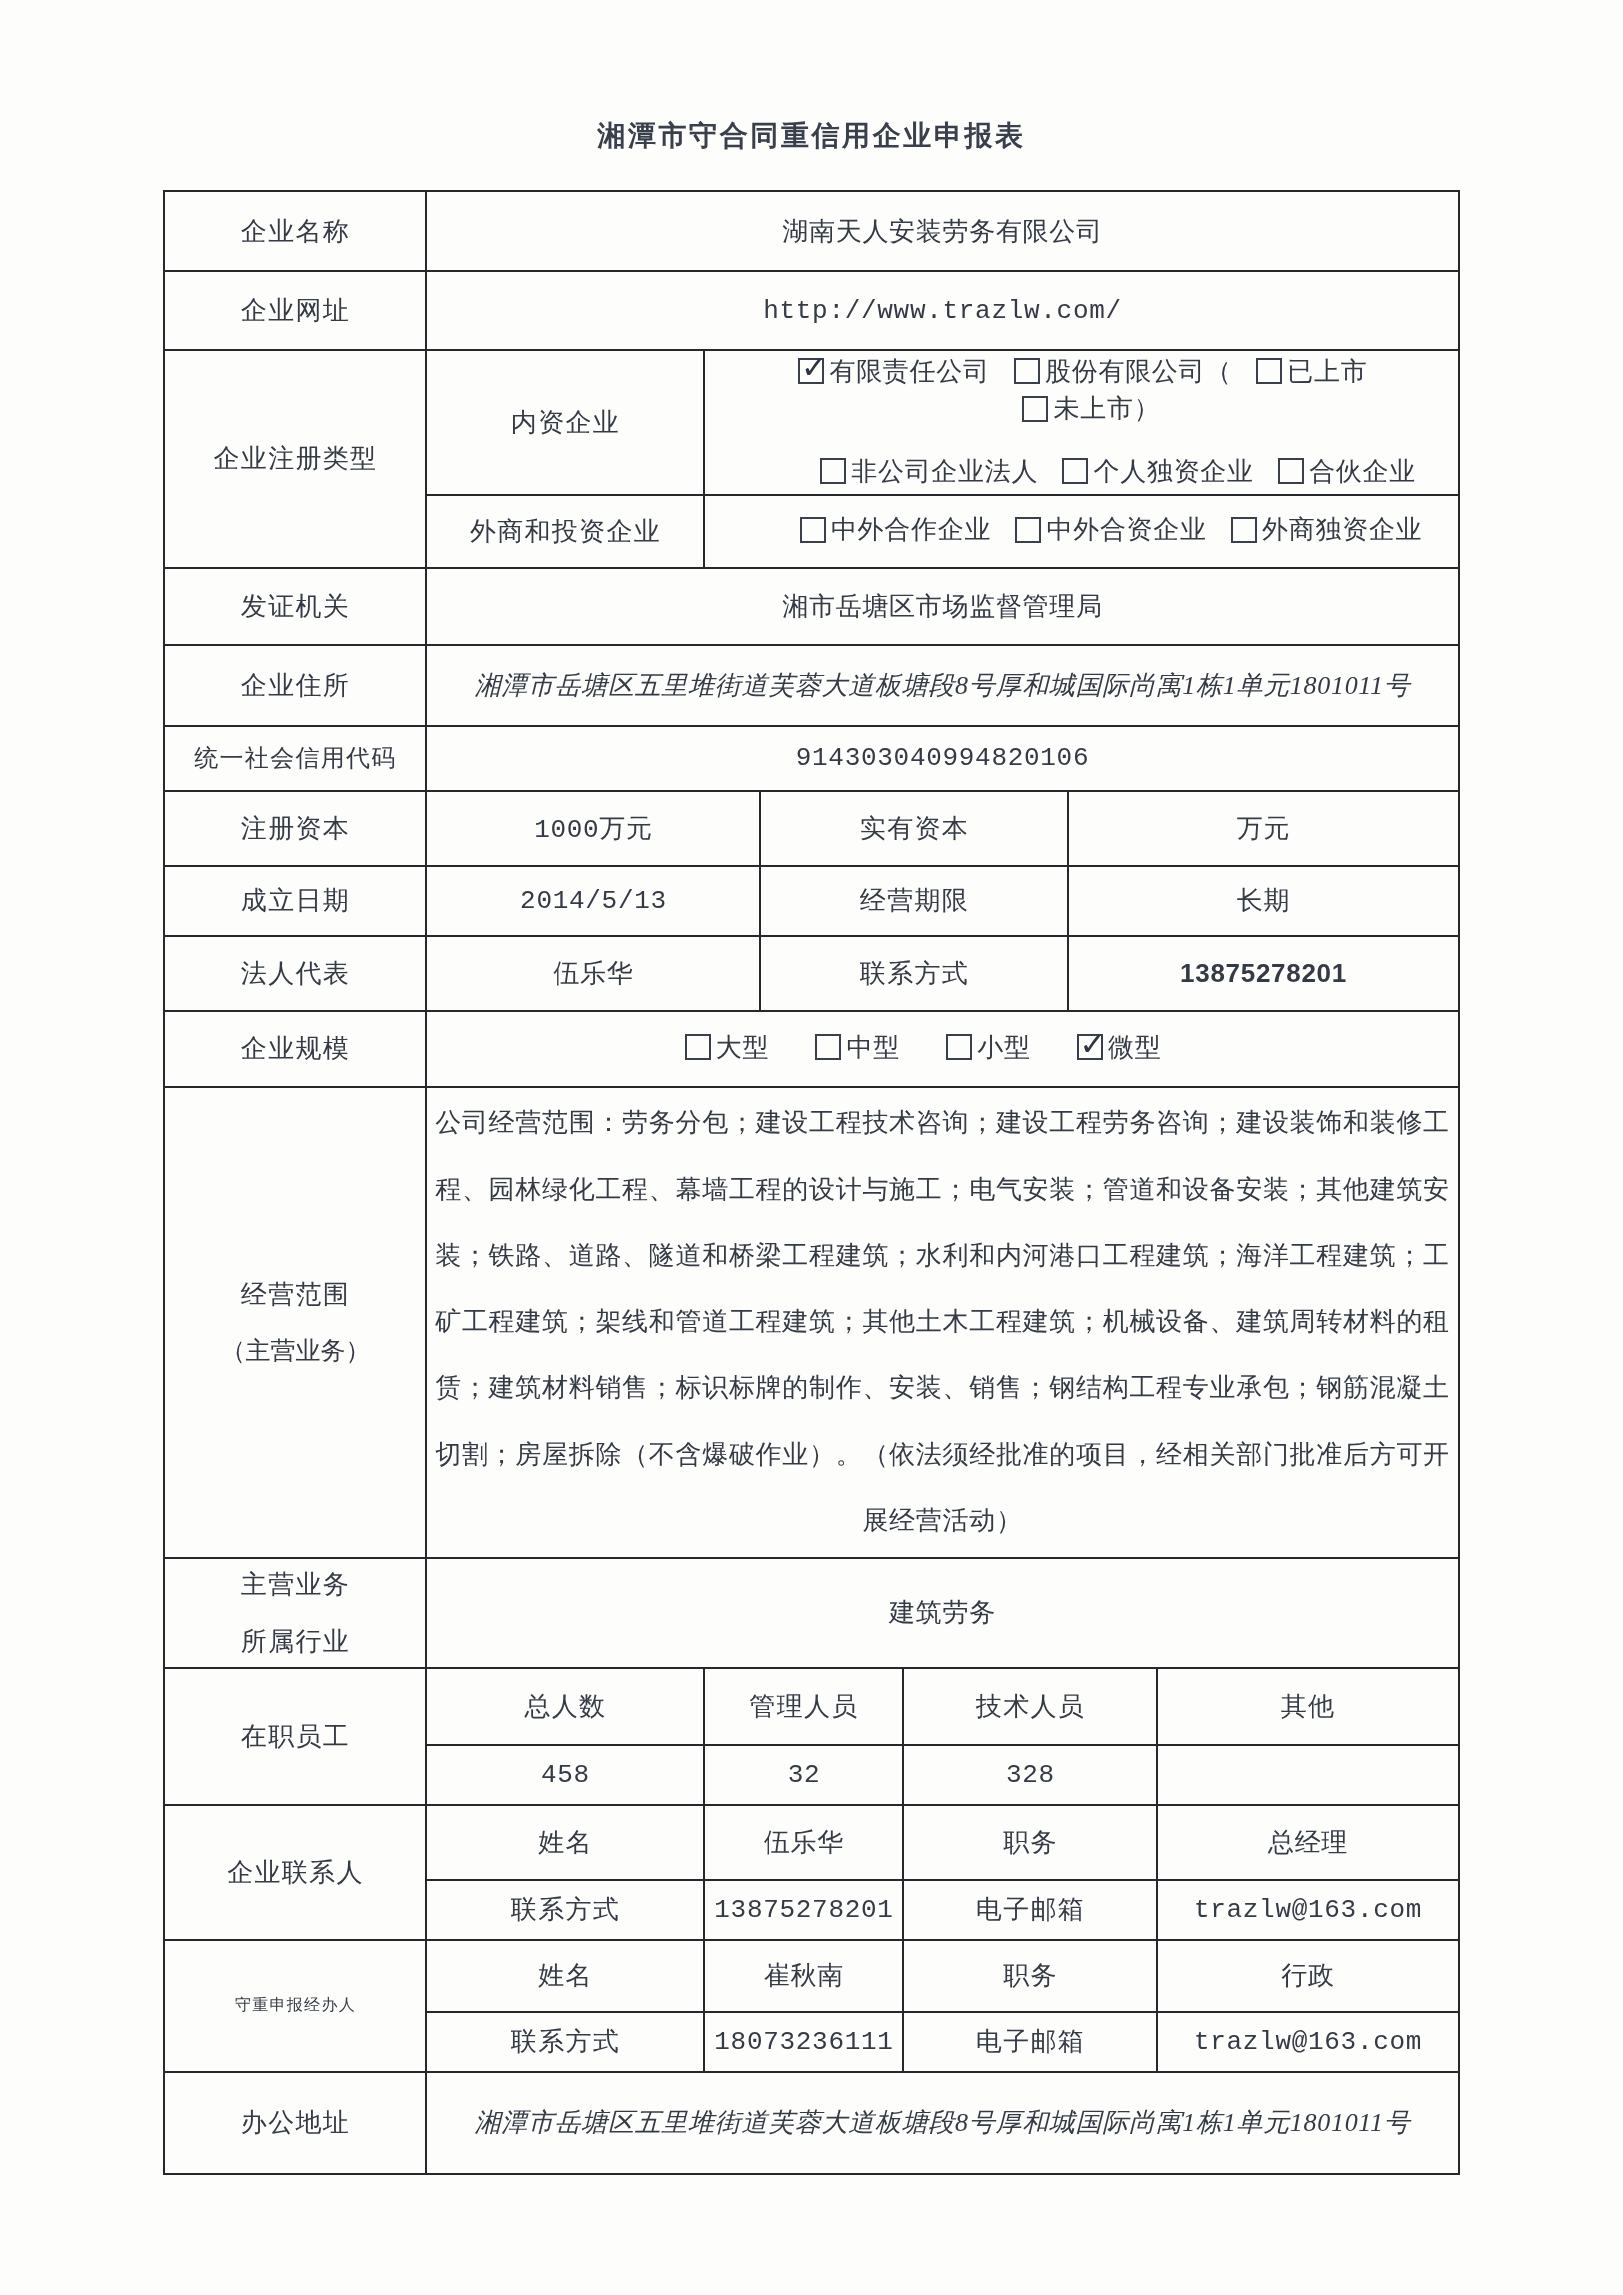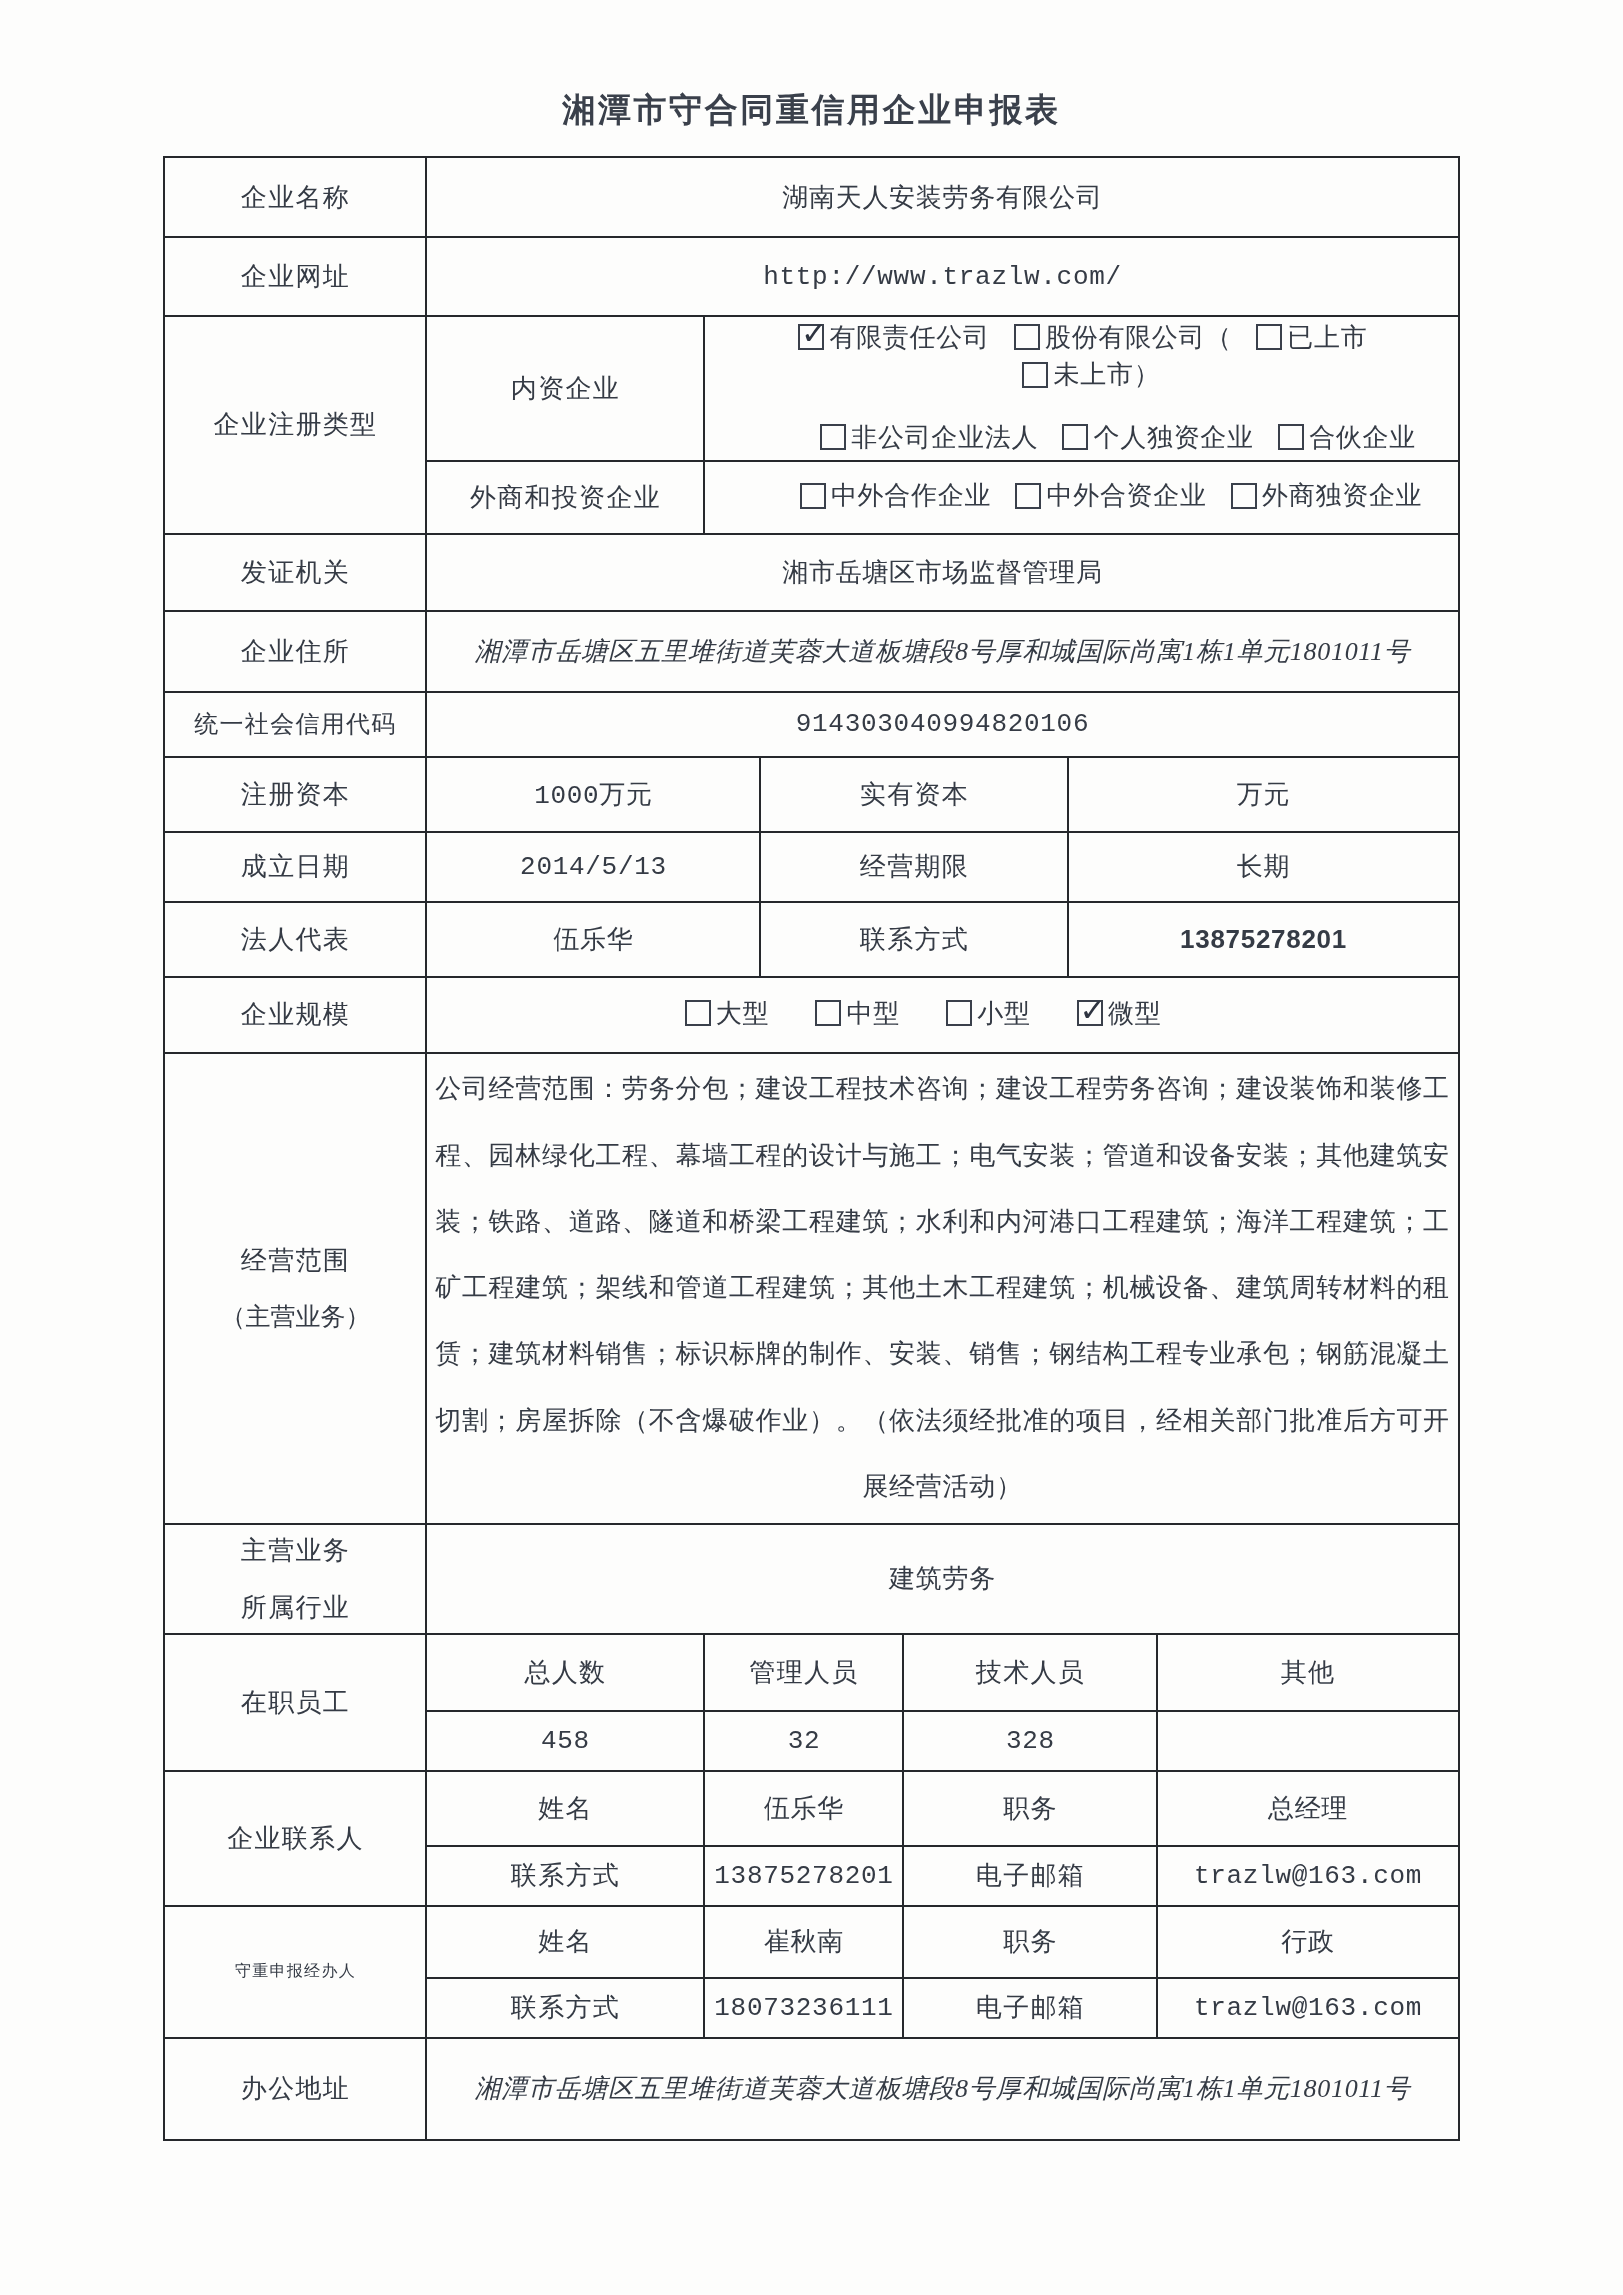--- a/index.html
+++ b/index.html
@@ -5,32 +5,32 @@
   html,body{margin:0;padding:0;}
   body{
     width:1623px;height:2295px;
     background:#fdfdfc;
     color:#353b45;
     font-family:"Liberation Serif", serif;
     overflow:hidden;
   }
   .page{width:1623px;height:2295px;position:relative;}
   .title{
-    padding-top:88px;
+    padding-top:117px;
     text-align:center;
-    font-size:33px;
+    font-size:28px;
     font-weight:700;
     letter-spacing:2.6px;
     color:#3a404b;
   }
   table.form{
     border-collapse:collapse;
     table-layout:fixed;
     width:1294px;
-    margin:23px auto 0 auto;
+    margin:35px auto 0 auto;
     border:2px solid #eab308;
   }
   table.form td{
     border:2px solid #26282c;
     text-align:center;
     vertical-align:middle;
     font-size:26px;
     padding:2.6px 6.6px;
     color:#353b45;
     overflow:hidden;

